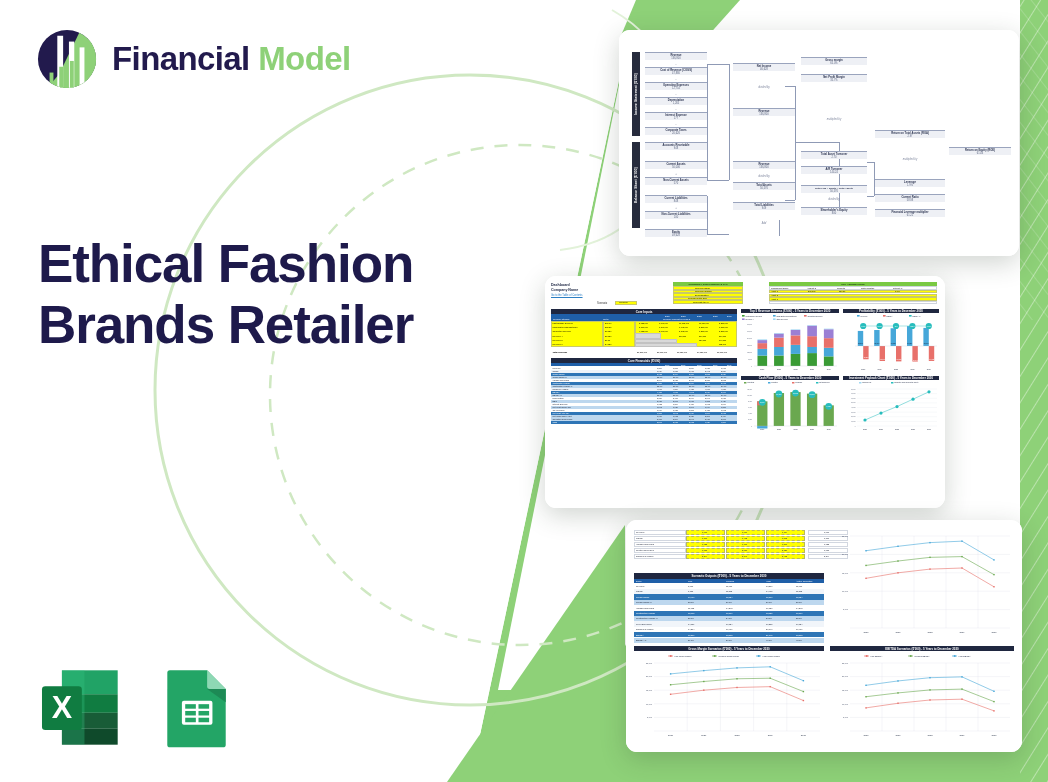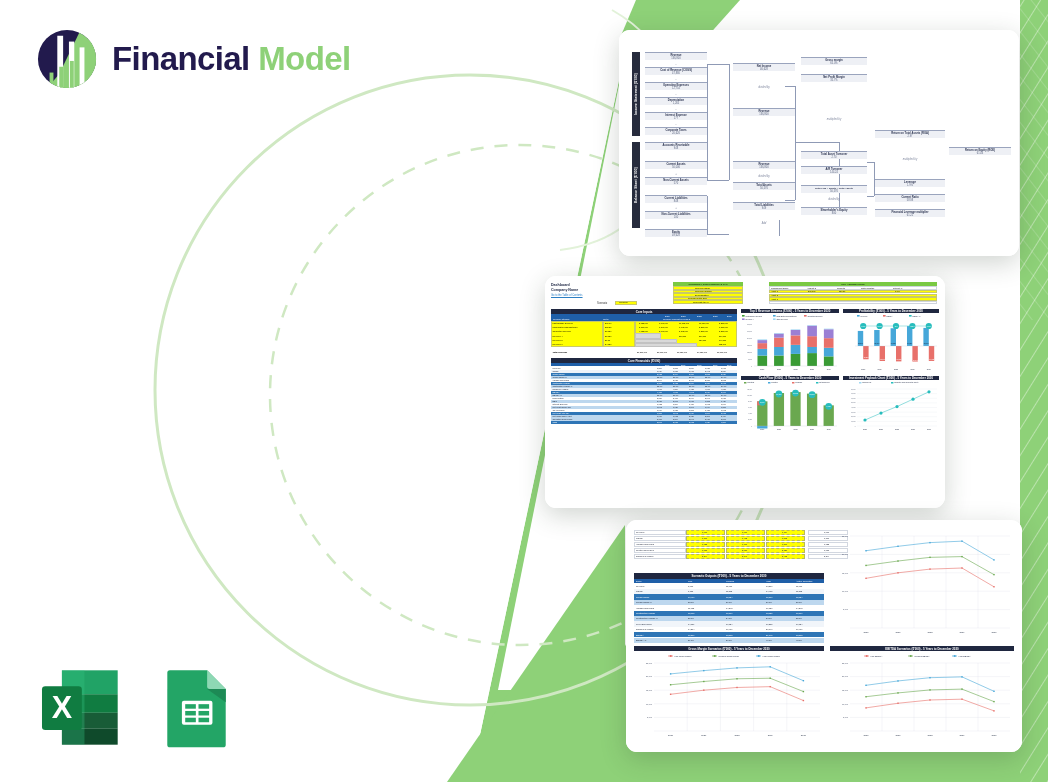--- a/index.html
+++ b/index.html
@@ -158,20 +158,21 @@
         <path d="M30 6 L42 6 L20 64 L8 64 Z" fill="#221a4d" opacity="0"></path>
       </g>
       <circle cx="32" cy="32" r="30" fill="none" stroke="#ffffff" stroke-width="0"></circle>
     </svg>
     <div id="logo-text">
       <span class="w1">Financial</span>
       <span class="w2">Model</span>
     </div>
   </div>
 
+  <div id="page-title">Ethical Fashion Brands Retailer</div>
 
   <div id="app-icons">
     <svg class="app-icon" viewBox="0 0 64 64">
       <rect x="18" y="4" width="42" height="18" fill="#21a366"></rect>
       <rect x="18" y="22" width="42" height="14" fill="#107c41"></rect>
       <rect x="18" y="36" width="42" height="12" fill="#185c37"></rect>
       <rect x="18" y="48" width="42" height="12" fill="#0f4a2b"></rect>
       <rect x="18" y="4" width="17" height="56" fill="#33c481" opacity=".35"></rect>
       <rect x="3" y="16" width="30" height="33" rx="2.5" fill="#107c41"></rect>
       <text x="18" y="40" font-family="'Liberation Sans',sans-serif" font-size="23" font-weight="bold" fill="#ffffff" text-anchor="middle">X</text>

